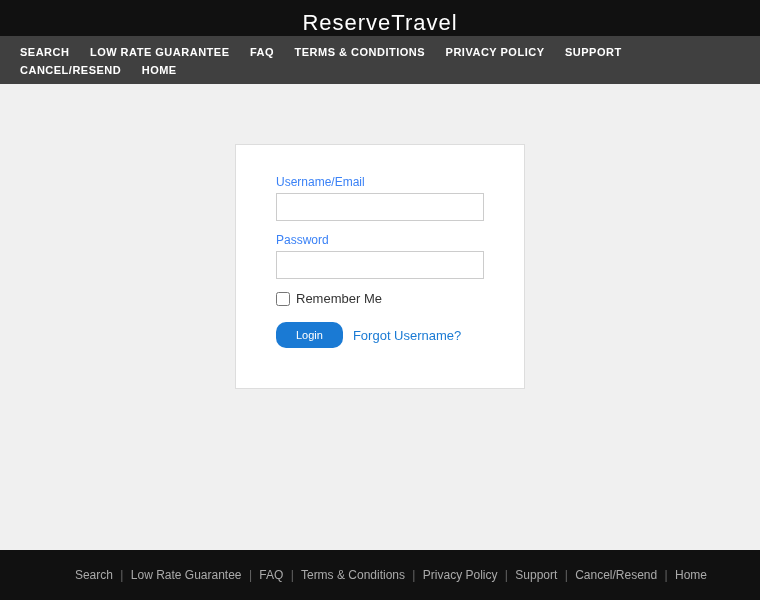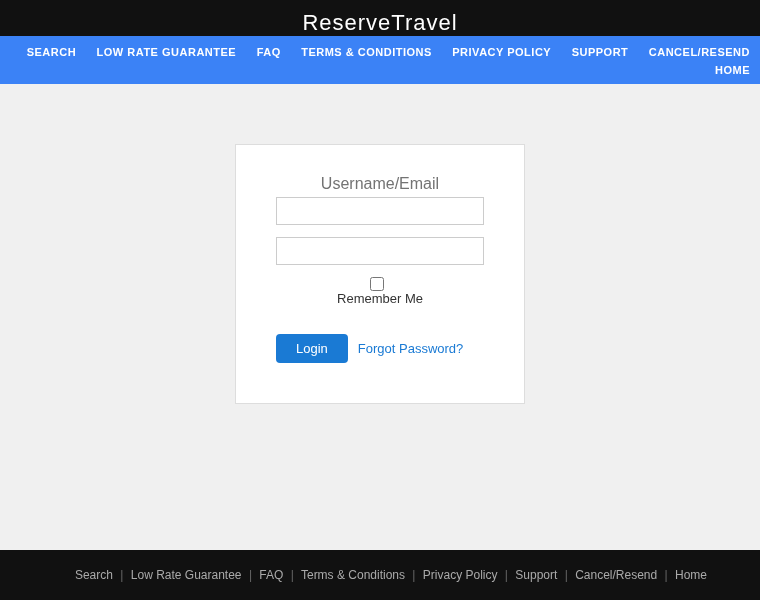--- a/index.html
+++ b/index.html
@@ -26,23 +26,23 @@
 
     .header-logo {
       color: #ffffff;
       font-size: 22px;
       font-weight: normal;
       letter-spacing: 1px;
     }
 
     
     .navbar {
-      background-color: #3b82f6;
-      padding: 6px 2px;
-      text-align: right;
+      background-color: #404040;
+      padding: 6px 12px;
+      text-align: left;
     }
 
     .navbar a {
       color: #ffffff;
       text-decoration: none;
       font-size: 11px;
       font-weight: bold;
       letter-spacing: 0.5px;
       margin: 0 8px;
       text-transform: uppercase;
@@ -65,40 +65,38 @@
       width: 290px;
       min-height: 200px;
     }
 
     .form-group {
       margin-bottom: 12px;
     }
 
     .form-label {
       display: block;
-      font-size: 16px;
-      color: #737373;
+      font-size: 12px;
+      color: #3b82f6;
       margin-bottom: 4px;
-      text-align: center;
     }
 
     .form-input {
       width: 100%;
       padding: 5px 6px;
       border: 1px solid #cccccc;
       font-size: 13px;
       height: 28px;
       outline: none;
     }
 
     .remember-me-row {
       display: flex;
       align-items: center;
-      margin-bottom: 28px;
-      flex-direction: column;
+      margin-bottom: 16px;
     }
 
     .remember-me-checkbox {
       margin-right: 6px;
       width: 14px;
       height: 14px;
     }
 
     .remember-me-label {
       font-size: 13px;
@@ -109,23 +107,23 @@
       display: flex;
       align-items: center;
       gap: 10px;
     }
 
     .login-button {
       background-color: #1a7ad4;
       color: #ffffff;
       border: none;
       padding: 7px 20px;
-      font-size: 13px;
+      font-size: 11px;
       cursor: pointer;
-      border-radius: 4px;
+      border-radius: 10px;
     }
 
     .forgot-password-link {
       color: #1a7ad4;
       text-decoration: none;
       font-size: 13px;
     }
 
     
     .footer {
@@ -170,31 +168,32 @@
 
 <main class="main-content">
   <div class="login-box">
 
     <div class="form-group">
       <label class="form-label">Username/Email</label>
       <input type="text" class="form-input" style="">
     </div>
 
     <div class="form-group">
+      <label class="form-label">Password</label>
       <input type="password" class="form-input" style="">
     </div>
 
     <div class="remember-me-row">
       <input type="checkbox" class="remember-me-checkbox" style="">
       <label class="remember-me-label">Remember Me</label>
     </div>
 
     <div class="login-actions">
       <button class="login-button">Login</button>
-      <a href="#" class="forgot-password-link">Forgot Password?</a>
+      <a href="#" class="forgot-password-link">Forgot Username?</a>
     </div>
 
   </div>
 </main>
 
 <footer class="footer">
   <div class="footer-links">
     <a href="#">Search</a>
     <span class="footer-separator">|</span>
     <a href="#">Low Rate Guarantee</a>

